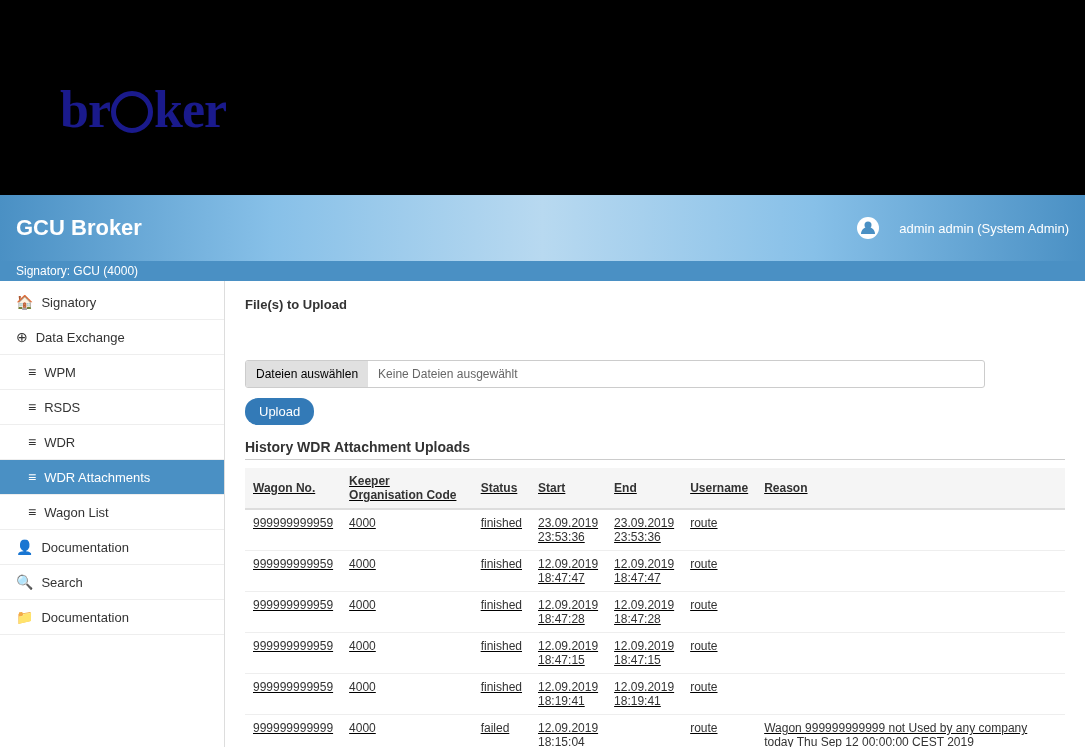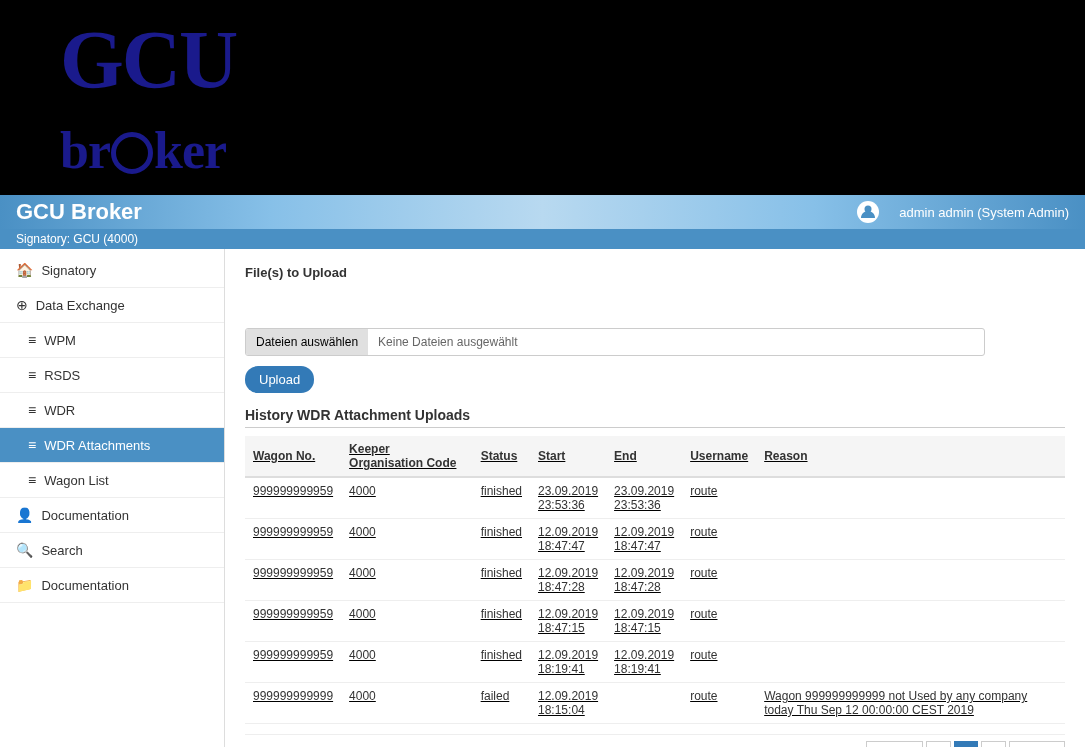--- a/index.html
+++ b/index.html
@@ -17,21 +17,21 @@
     
     .app-container {
       background: #fff;
       margin: 0;
       min-height: 552px;
     }
 
     
     .top-bar {
       background: linear-gradient(to right, #4a90c4, #87c0e8, #b8d9f0, #87c0e8, #4a90c4);
-      padding: 4px 16px;
+      padding: 20px 16px;
       display: flex;
       justify-content: space-between;
       align-items: center;
     }
     .app-title {
       font-size: 22px;
       font-weight: bold;
       color: #fff;
     }
     .user-info {
@@ -209,21 +209,20 @@
       background: #337ab7;
       color: #fff;
       border-color: #337ab7;
     }
   </style>
 </head>
 <body>
 
 <div class="logo-area">
   <div style="line-height:1;">
-    <div style="font-size:82px; font-weight:bold; color:#1a1a8c; font-family:Georgia,serif; letter-spacing:-2px;">GCU</div>
     <div style="font-size:52px; font-weight:bold; color:#1a1a8c; font-family:Georgia,serif; letter-spacing:-1px; display:flex; align-items:center;margin-top:24px;">
       <span>br</span>
       <span style="display:inline-flex; align-items:center; justify-content:center; width:42px; height:42px; border-radius:50%; border:5px solid #1a1a8c; margin:0 1px; position:relative; top:2px;"></span>
       <span>ker</span>
     </div>
   </div>
 </div>
 
 <div class="app-container">
 

